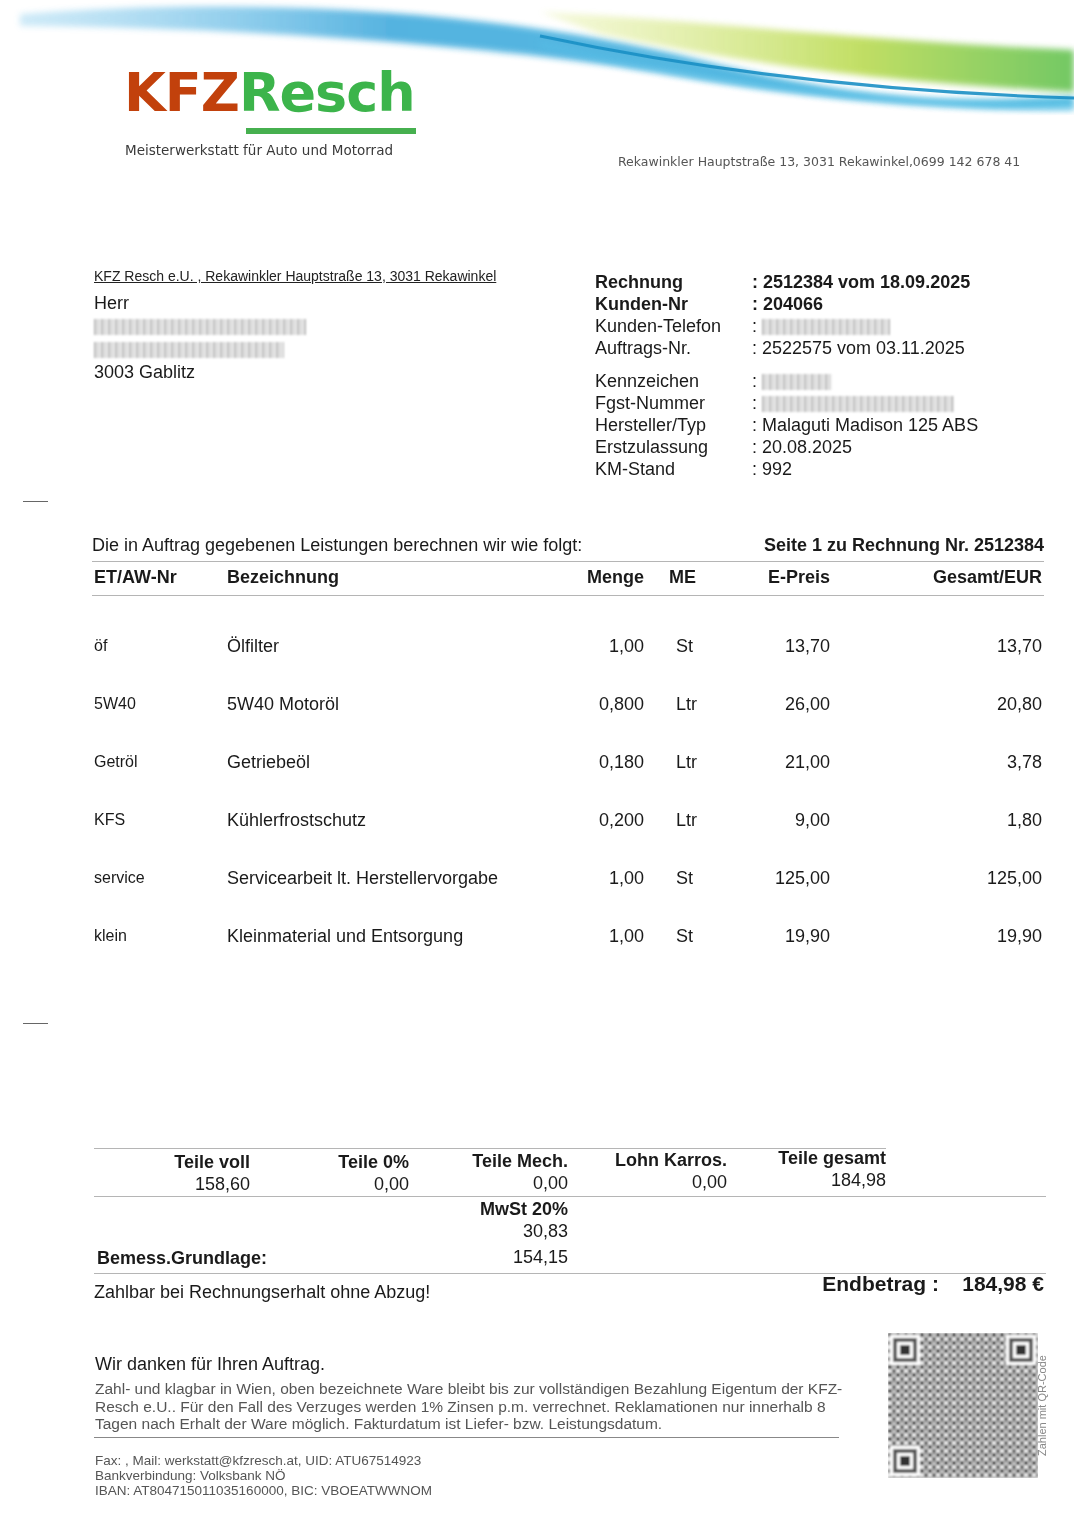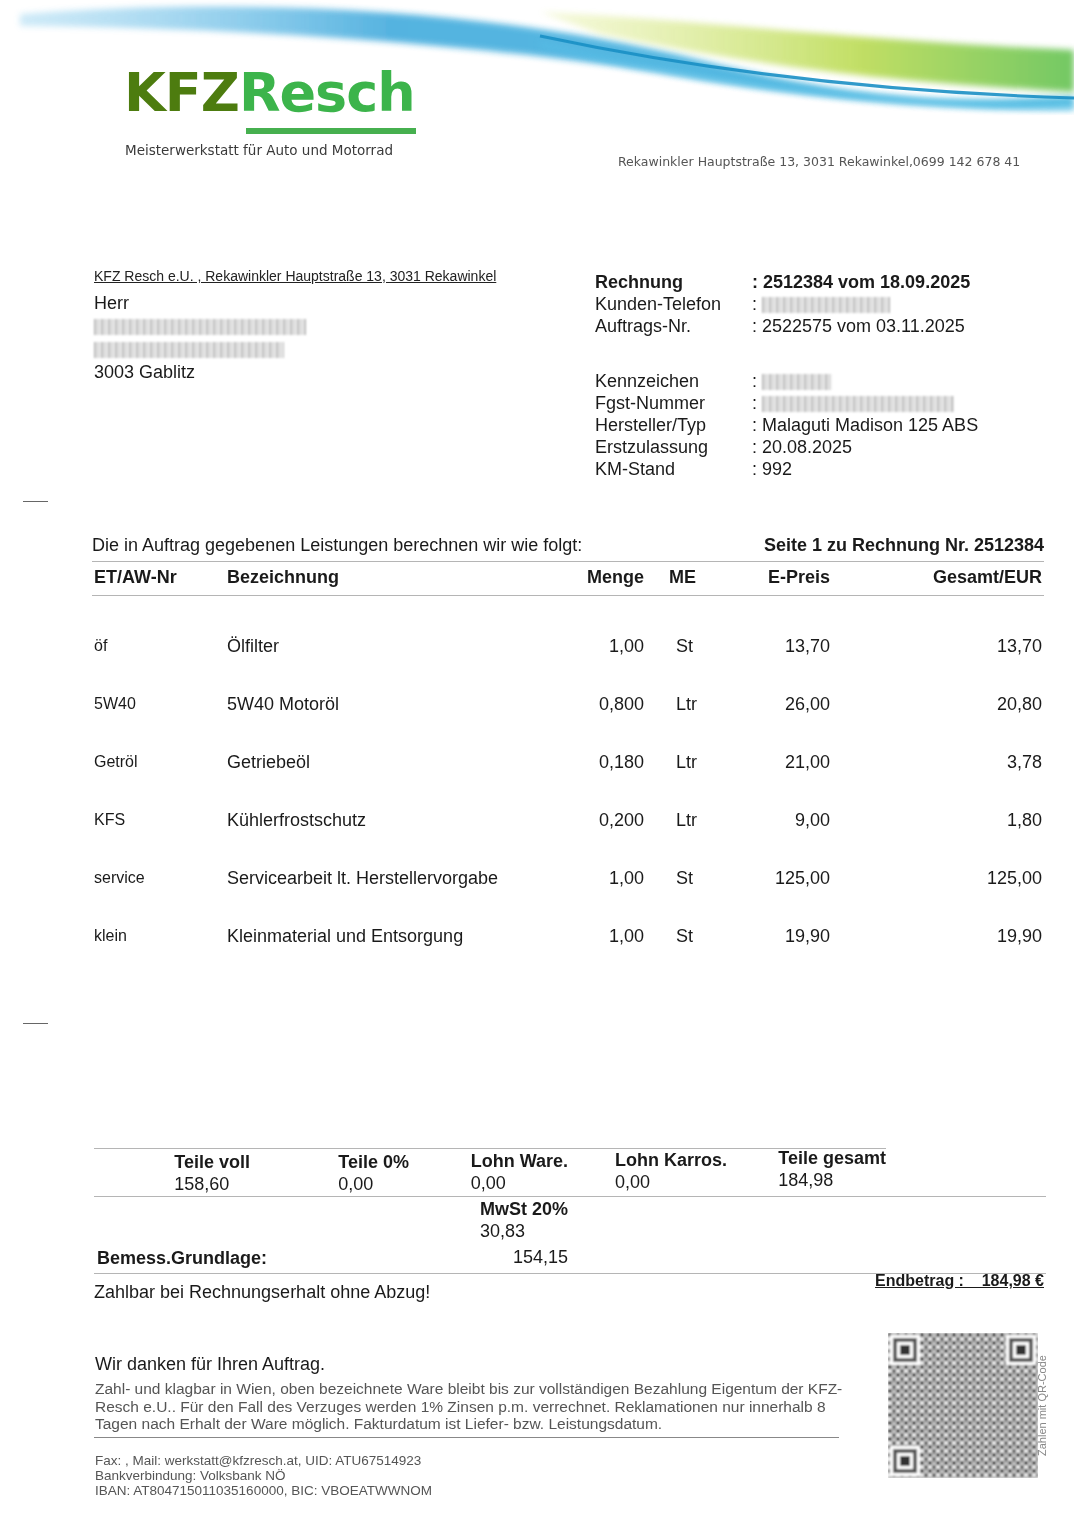--- a/index.html
+++ b/index.html
@@ -3,21 +3,21 @@
 <meta charset="utf-8">
 <style>
   * { box-sizing: border-box; margin: 0; padding: 0; }
   html, body { width: 1074px; height: 1536px; background: #ffffff; overflow: hidden; }
   body { position: relative; font-family: "Liberation Sans", sans-serif; color: #1a1a1a; }
 
   
   .swoosh { position: absolute; left: 0; top: 0; width: 1074px; height: 130px; }
 
   .logo { position: absolute; left: 124px; top: 66px; font-family: "DejaVu Sans", sans-serif; font-weight: bold; font-size: 54px; letter-spacing: -1px; line-height: 1; }
-  .logo .kfz { color: #4d7c0f; }
+  .logo .kfz { color: #c2410c; }
   .logo .resch { color: #3cb44b; }
   .logo-bar { position: absolute; left: 246px; top: 128px; width: 170px; height: 6px; background: #46b04f; }
   .tagline { position: absolute; left: 125px; top: 142px; font-family: "DejaVu Sans", sans-serif; font-size: 13.5px; color: #3a3a3a; }
   .company-addr { position: absolute; left: 618px; top: 154px; font-family: "DejaVu Sans", sans-serif; font-size: 12.5px; color: #555; }
 
   
   .sender-line { position: absolute; left: 94px; top: 268px; font-size: 14px; text-decoration: underline; color: #222; }
   .recipient { position: absolute; left: 94px; top: 292px; font-size: 18px; line-height: 23px; }
   .blur { display: inline-block; height: 16px; background: repeating-linear-gradient(90deg, #bbb 0 2px, #e6e6e6 2px 4px, #c9c9c9 4px 5px, #f0f0f0 5px 7px); filter: blur(1.2px); vertical-align: middle; }
 
@@ -41,25 +41,25 @@
   .c-menge { right: 400px; text-align: right; }
   .c-me { left: 575px; }
   .c-epreis { right: 214px; text-align: right; }
   .c-gesamt { right: 2px; text-align: right; }
   .tbody { position: absolute; top: 600px; left: 94px; width: 950px; font-size: 18px; }
   .trow { position: relative; height: 22px; margin-top: 36px; }
   .trow .c-nr { font-size: 16px; top: 1px; }
   .trow .c-me { left: 582px; }
 
   
-  .tot { position: absolute; font-size: 18px; text-align: left; line-height: 22px; }
+  .tot { position: absolute; font-size: 18px; text-align: right; line-height: 22px; }
   .tot .h { font-weight: bold; }
   .bemess { position: absolute; left: 97px; top: 1248px; font-size: 18px; font-weight: bold; }
   .zahlbar { position: absolute; left: 94px; top: 1282px; font-size: 18px; }
-  .endbetrag { position: absolute; right: 30px; top: 1272px; font-size: 16px; font-weight: bold; text-decoration: underline; white-space: pre; }
+  .endbetrag { position: absolute; right: 30px; top: 1272px; font-size: 21px; font-weight: bold; white-space: pre; }
 
   .thanks { position: absolute; left: 95px; top: 1354px; font-size: 18px; }
   .terms { position: absolute; left: 95px; top: 1380px; width: 750px; font-size: 15.5px; line-height: 17.5px; color: #555; }
   .footer { position: absolute; left: 95px; top: 1453px; font-size: 13.5px; line-height: 15px; color: #555; }
 
   .qr { position: absolute; left: 888px; top: 1333px; width: 150px; height: 145px; }
   .qr-caption { position: absolute; left: 1036px; top: 1340px; width: 20px; height: 132px; writing-mode: vertical-rl; transform: rotate(180deg); font-size: 11px; color: #888; filter: blur(0.6px); text-align: center; }
 </style>
 </head>
 <body>
@@ -99,20 +99,24 @@
   <div><span class="blur" style="width:212px"></span></div>
   <div><span class="blur" style="width:190px"></span></div>
   <div>3003 Gablitz</div>
 </div>
 
 <div class="meta" style="top:271px">
   <div class="meta-row bold">
     <span class="meta-label">Rechnung</span>
     <span class="meta-val">: 2512384 vom 18.09.2025</span>
   </div>
+  <div class="meta-row bold">
+    <span class="meta-label">Kunden-Nr</span>
+    <span class="meta-val">: 204066</span>
+  </div>
   <div class="meta-row">
     <span class="meta-label">Kunden-Telefon</span>
     <span class="meta-val"><span>:</span> <span class="blur" style="width:128px"></span></span>
   </div>
   <div class="meta-row">
     <span class="meta-label">Auftrags-Nr.</span>
     <span class="meta-val">: 2522575 vom 03.11.2025</span>
   </div>
 </div>
 
@@ -211,21 +215,21 @@
 
 <div class="tot" style="right:824px; top:1151px;">
   <div class="h">Teile voll</div>
   <div>158,60</div>
 </div>
 <div class="tot" style="right:665px; top:1151px;">
   <div class="h">Teile 0%</div>
   <div>0,00</div>
 </div>
 <div class="tot" style="right:506px; top:1150px;">
-  <div class="h">Lohn Ware.</div>
+  <div class="h">Teile Mech.</div>
   <div>0,00</div>
 </div>
 <div class="tot" style="right:347px; top:1149px;">
   <div class="h">Lohn Karros.</div>
   <div>0,00</div>
 </div>
 <div class="tot" style="right:188px; top:1147px;">
   <div class="h">Teile gesamt</div>
   <div>184,98</div>
 </div>

